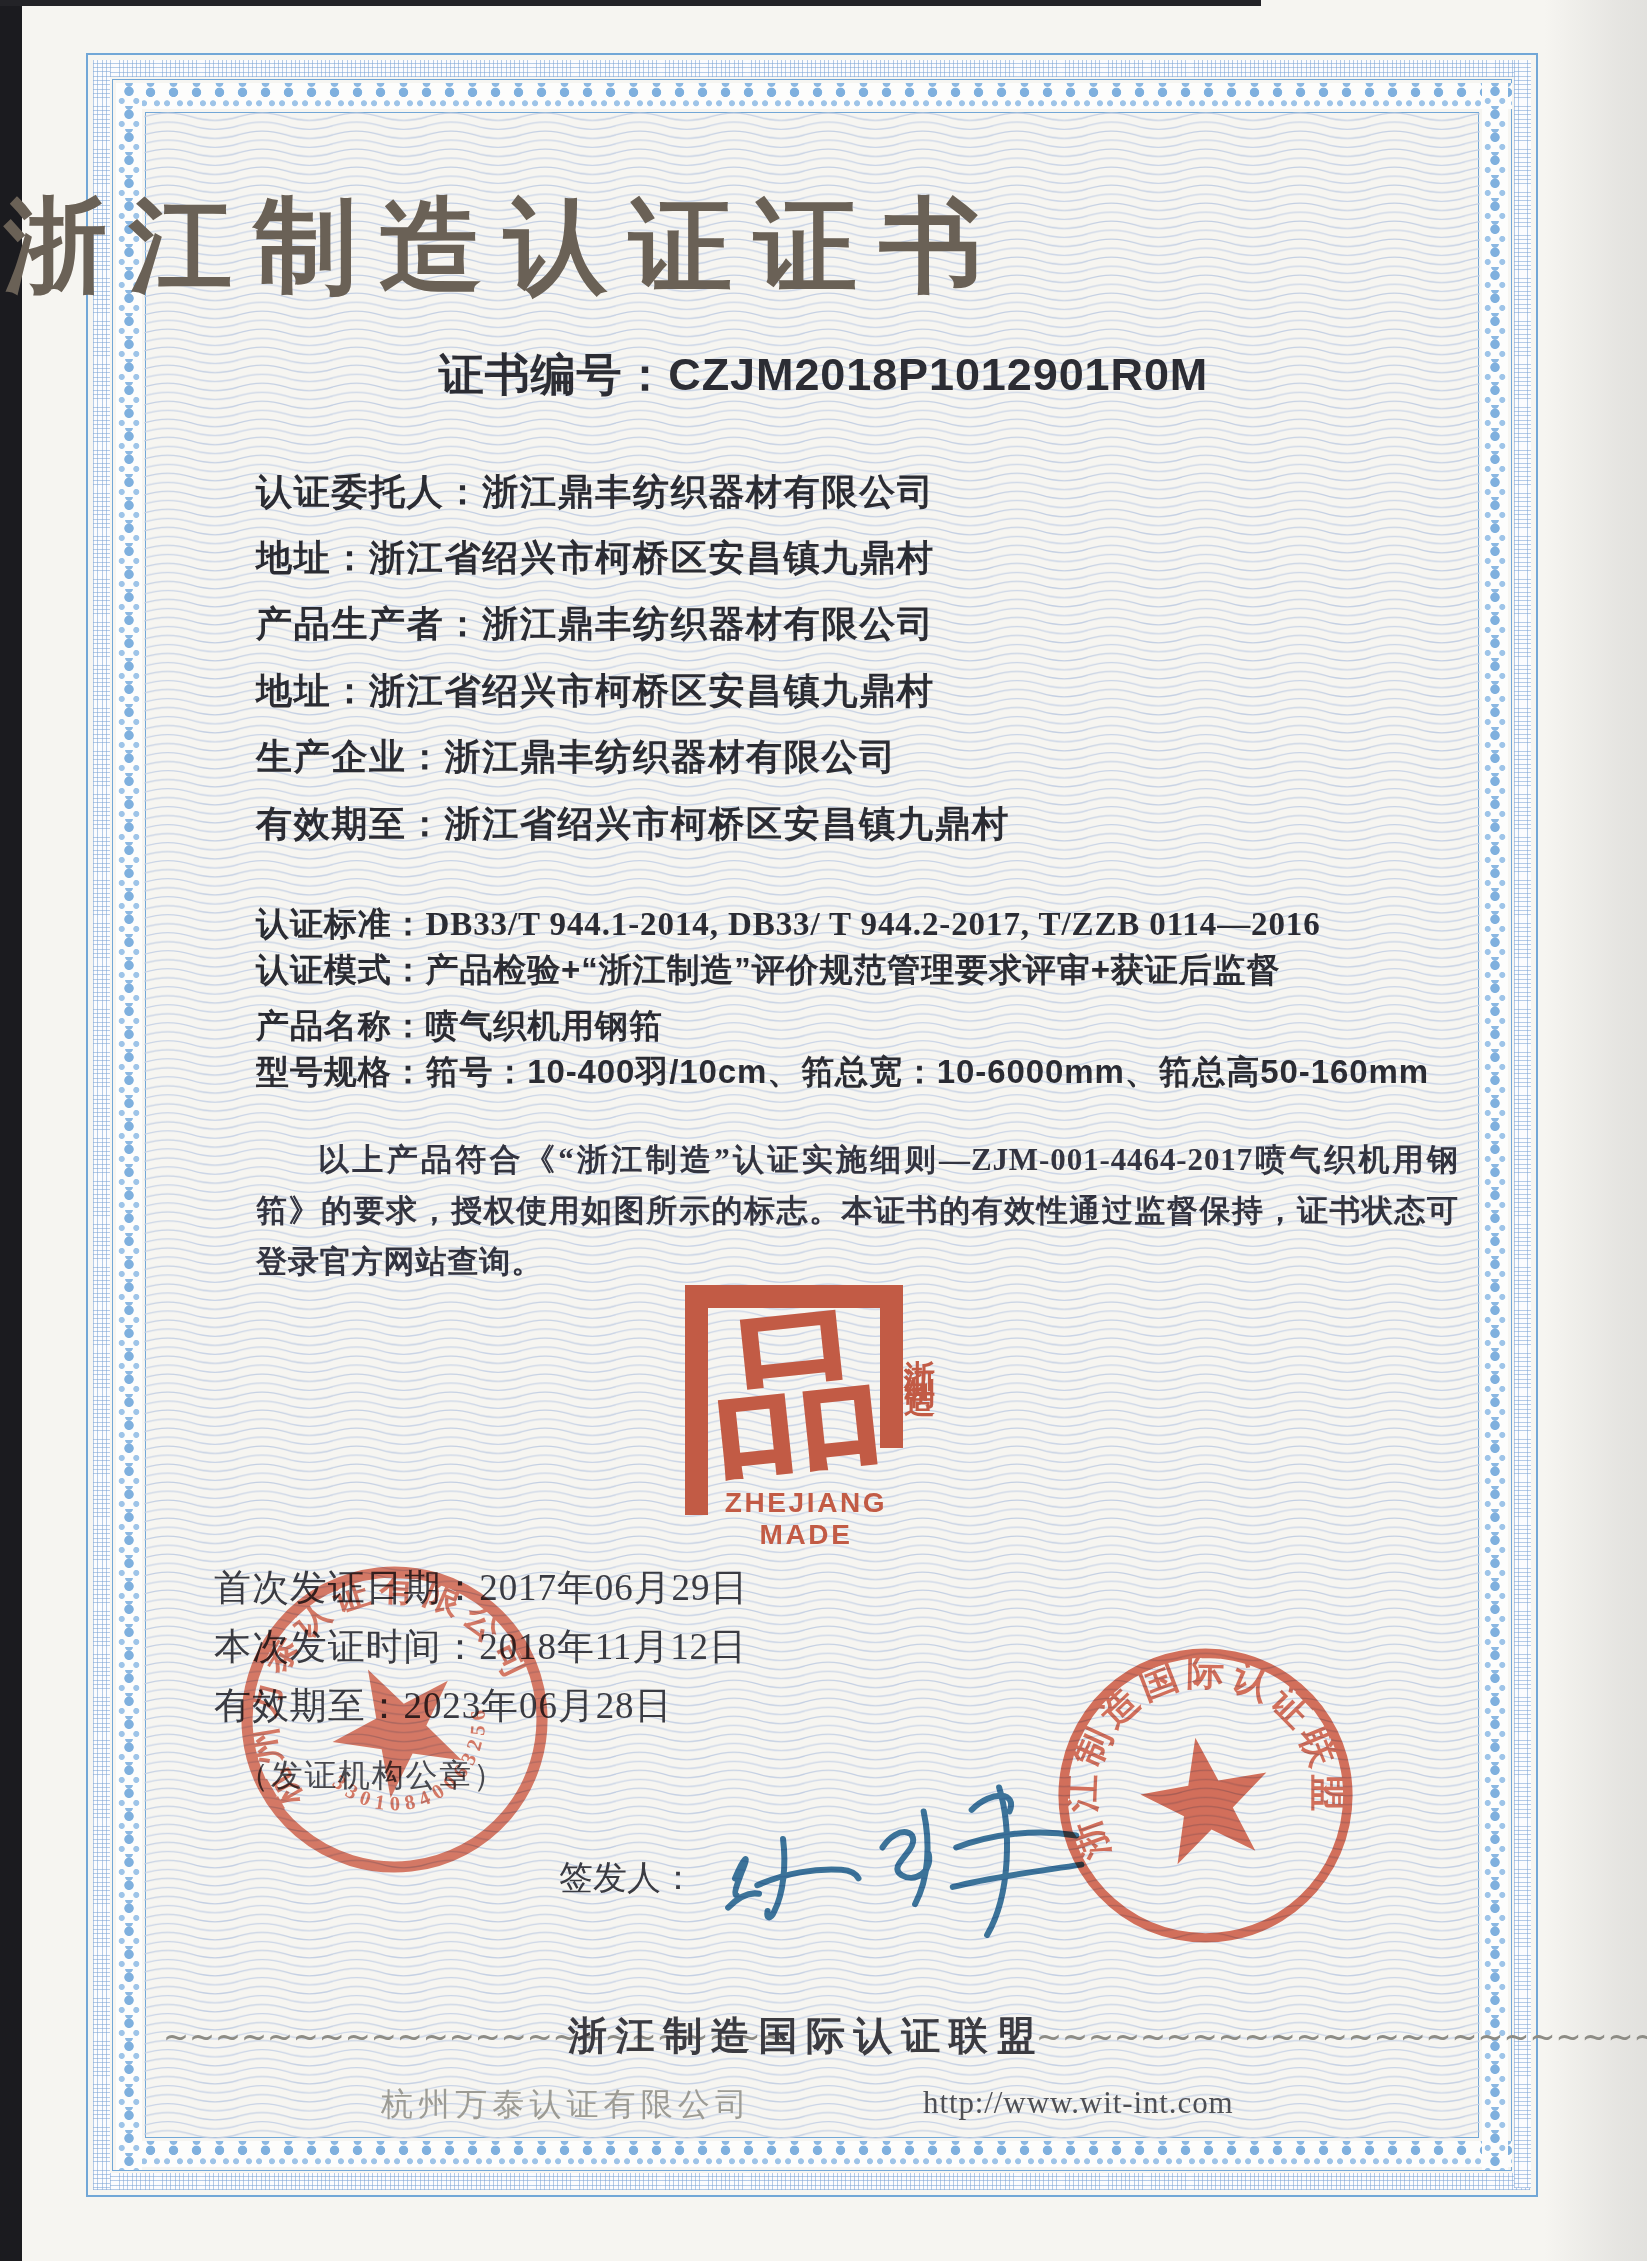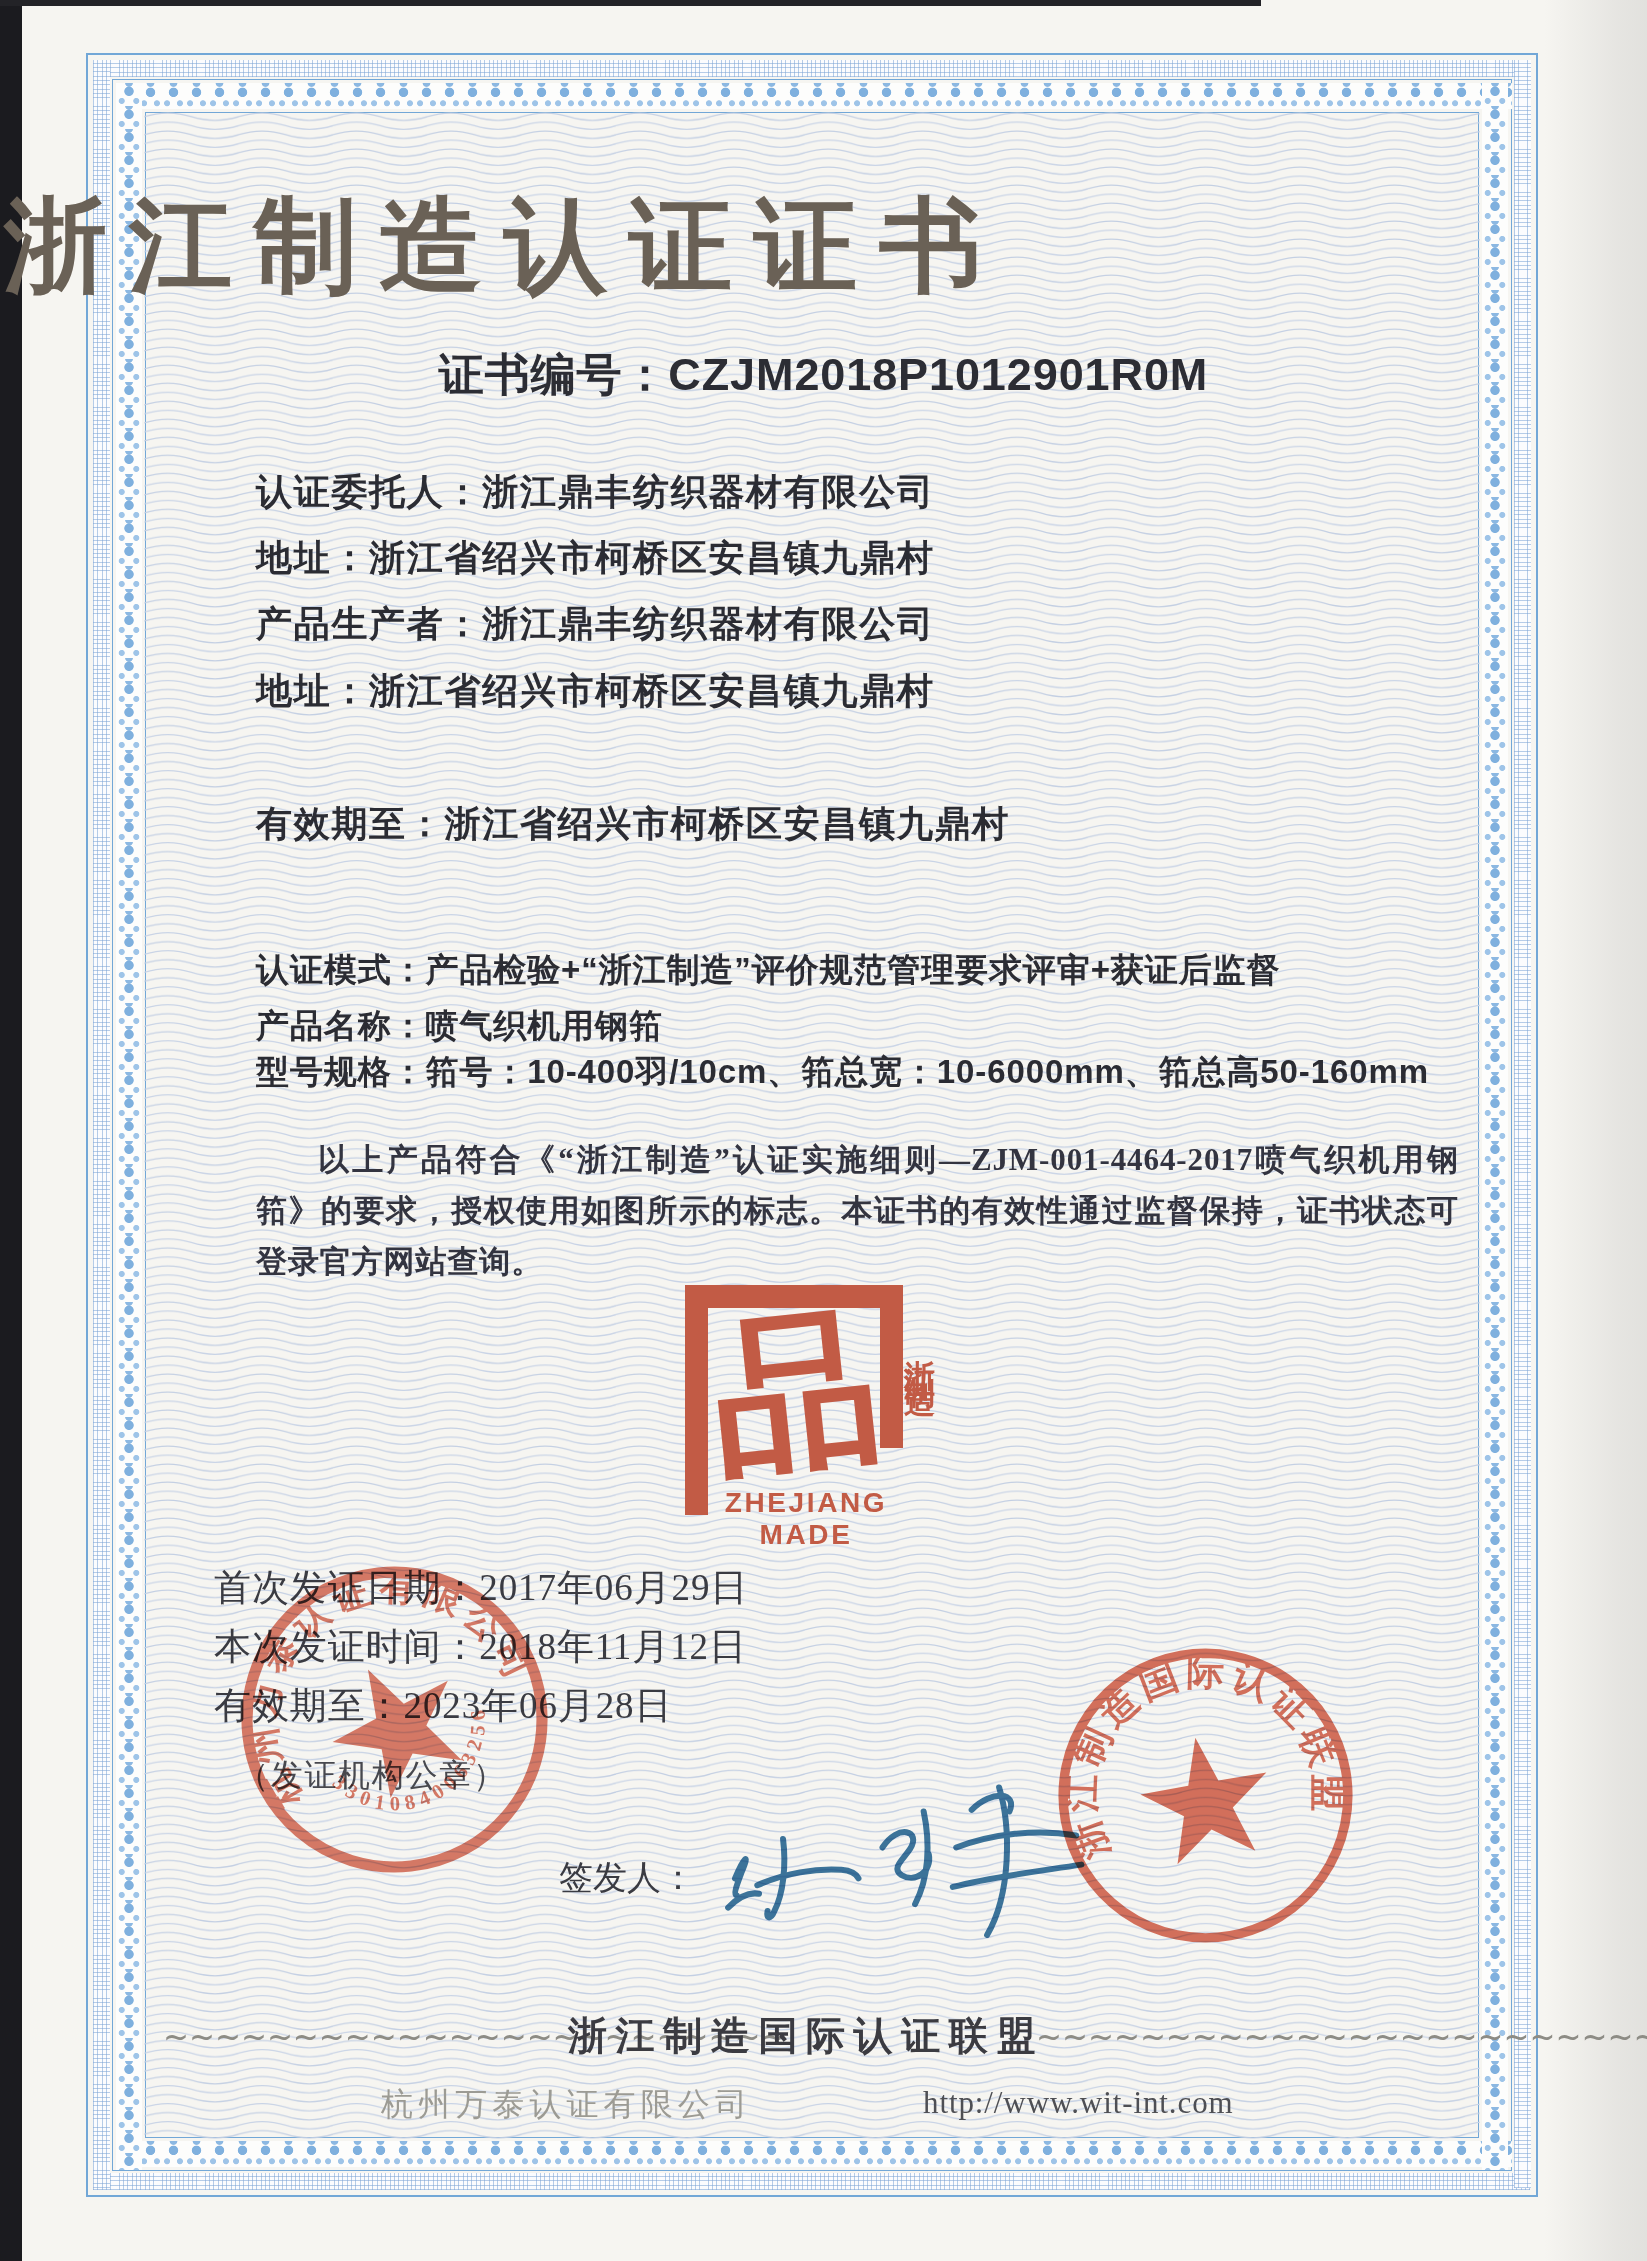--- a/index.html
+++ b/index.html
@@ -108,22 +108,24 @@
   </svg>
 
   <div class="abs title">浙江制造认证证书</div>
 
   <div class="abs certno"><span>证书编号：</span><span>CZJM2018P1012901R0M</span></div>
 
   <div class="abs field" style="top:468px"><span>认证委托人：</span><span>浙江鼎丰纺织器材有限公司</span></div>
   <div class="abs field" style="top:534px"><span>地址：</span><span>浙江省绍兴市柯桥区安昌镇九鼎村</span></div>
   <div class="abs field" style="top:600px"><span>产品生产者：</span><span>浙江鼎丰纺织器材有限公司</span></div>
   <div class="abs field" style="top:667px"><span>地址：</span><span>浙江省绍兴市柯桥区安昌镇九鼎村</span></div>
+  <div class="abs field" style="top:733px"><span>生产企业：</span><span>浙江鼎丰纺织器材有限公司</span></div>
   <div class="abs field" style="top:800px"><span>有效期至：</span><span>浙江省绍兴市柯桥区安昌镇九鼎村</span></div>
 
+  <div class="abs spec" style="top:902px"><span>认证标准：</span><span class="val-serif">DB33/T 944.1-2014, DB33/ T 944.2-2017, T/ZZB 0114—2016</span></div>
   <div class="abs spec" style="top:1004px"><span>产品名称：</span><span>喷气织机用钢筘</span></div>
   <div class="abs spec" style="top:948px"><span>认证模式：</span><span>产品检验+“浙江制造”评价规范管理要求评审+获证后监督</span></div>
   <div class="abs spec" style="top:1050px"><span>型号规格：</span><span>筘号：10-400羽/10cm、筘总宽：10-6000mm、筘总高50-160mm</span></div>
 
   <div class="abs statement">以上产品符合《“浙江制造”认证实施细则—ZJM-001-4464-2017喷气织机用钢筘》的要求，授权使用如图所示的标志。本证书的有效性通过监督保持，证书状态可登录官方网站查询。</div>
 
   <div class="abs logo">
     <div class="bar lg-left"></div>
     <div class="bar lg-top"></div>
     <div class="bar lg-desc"></div>

